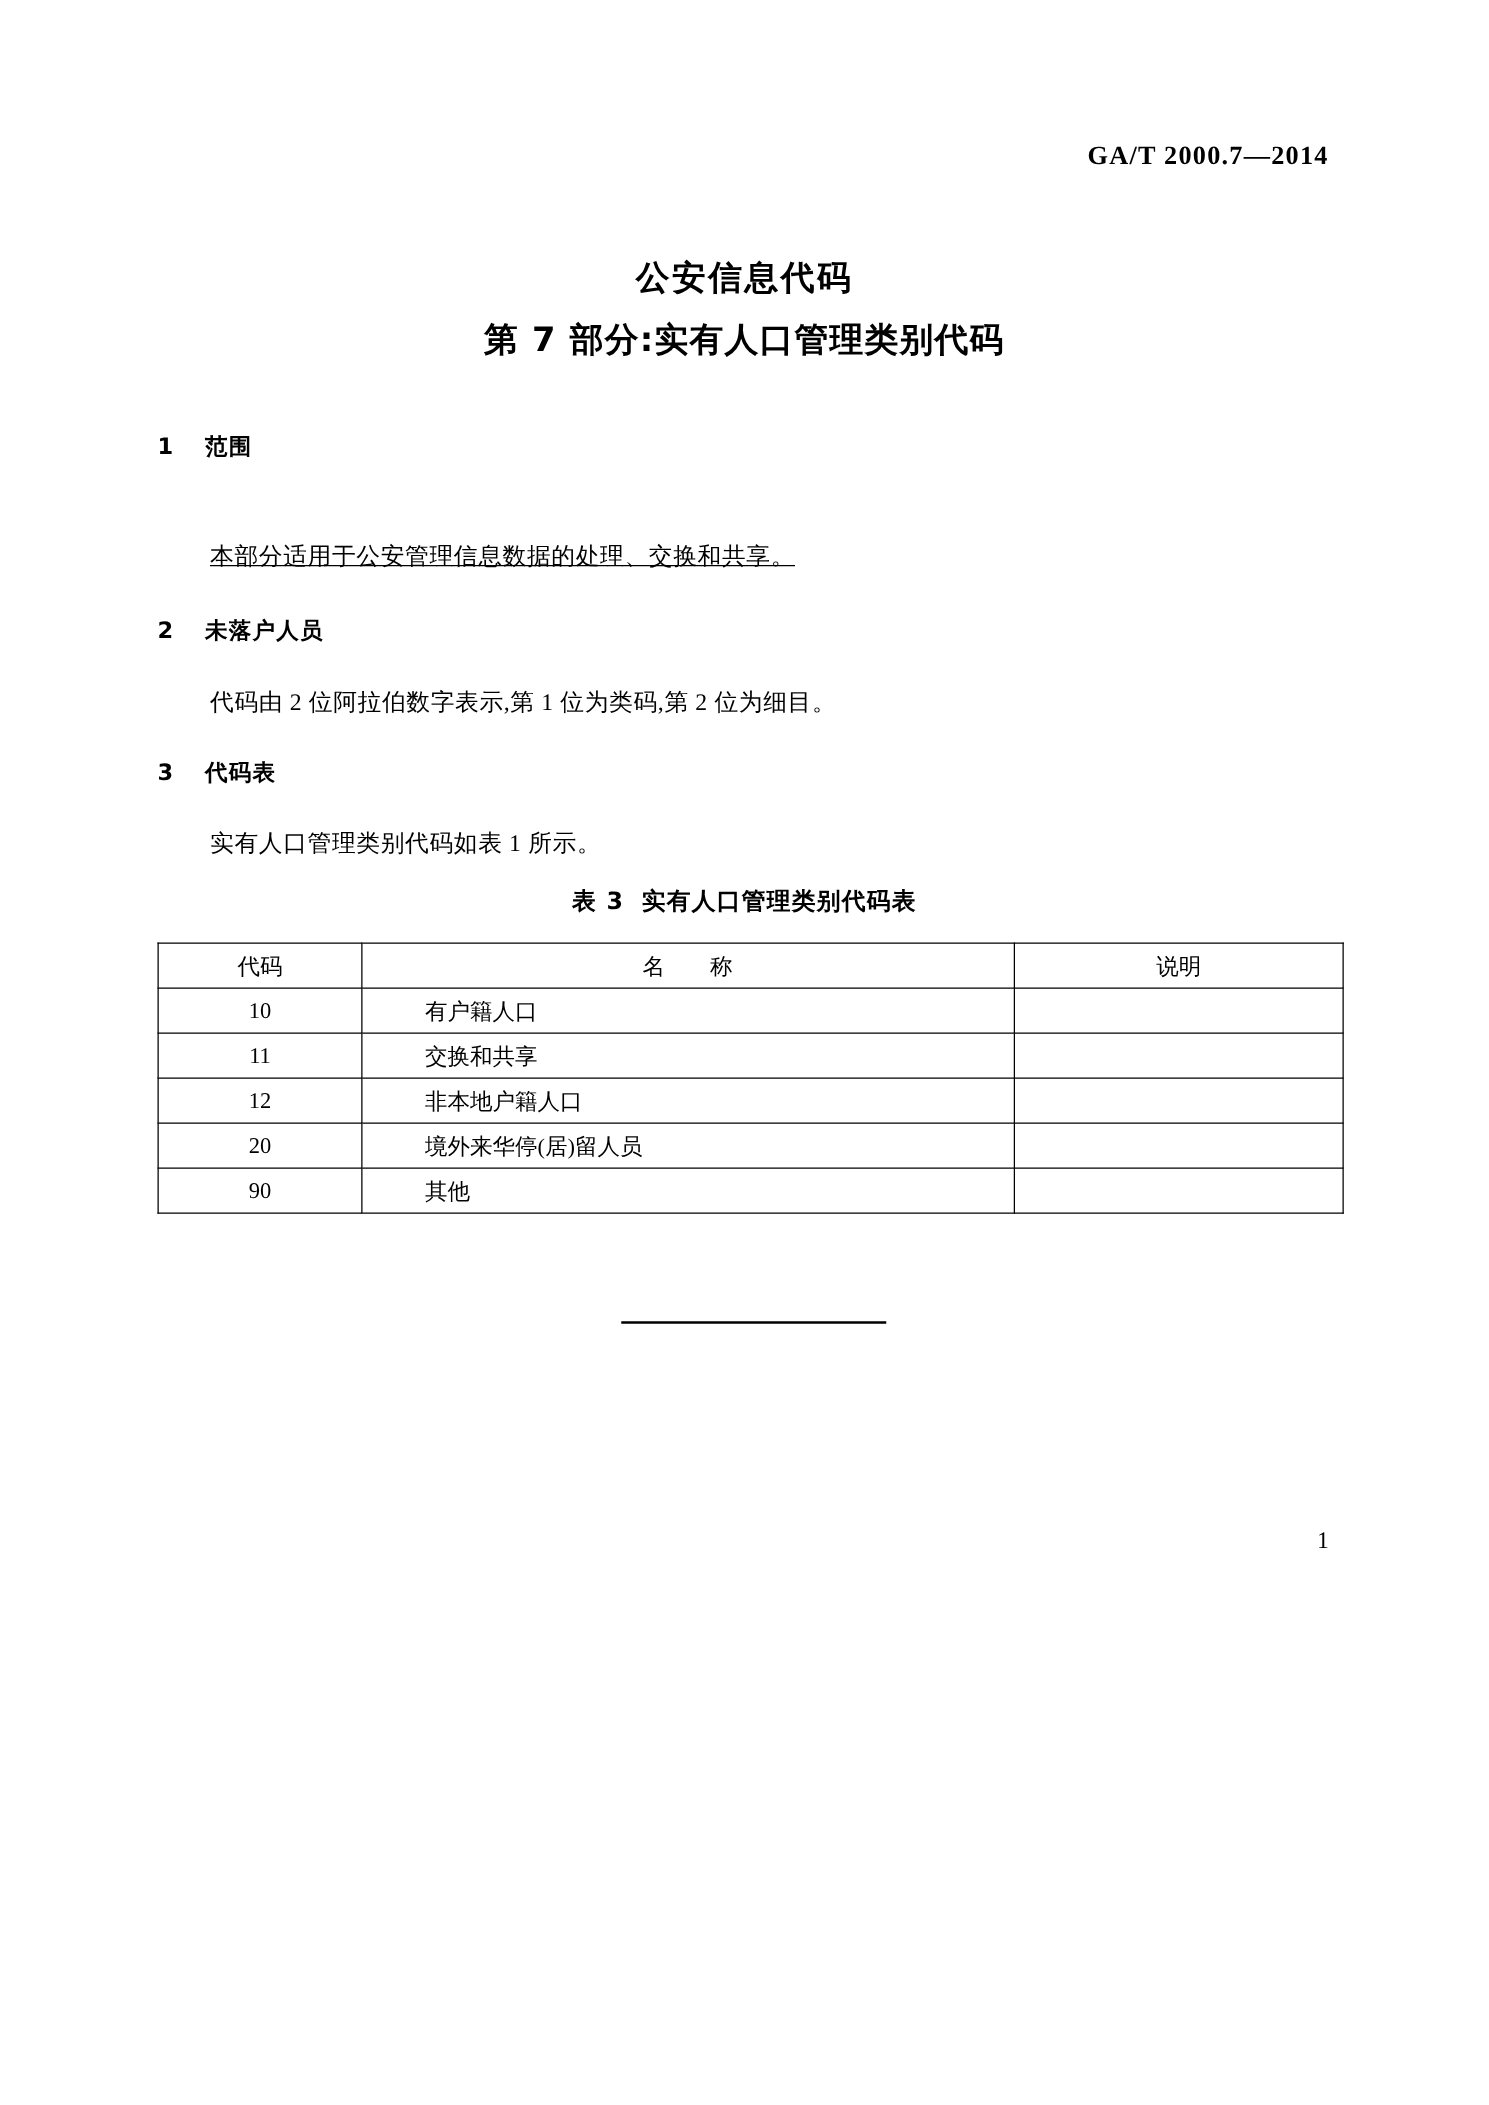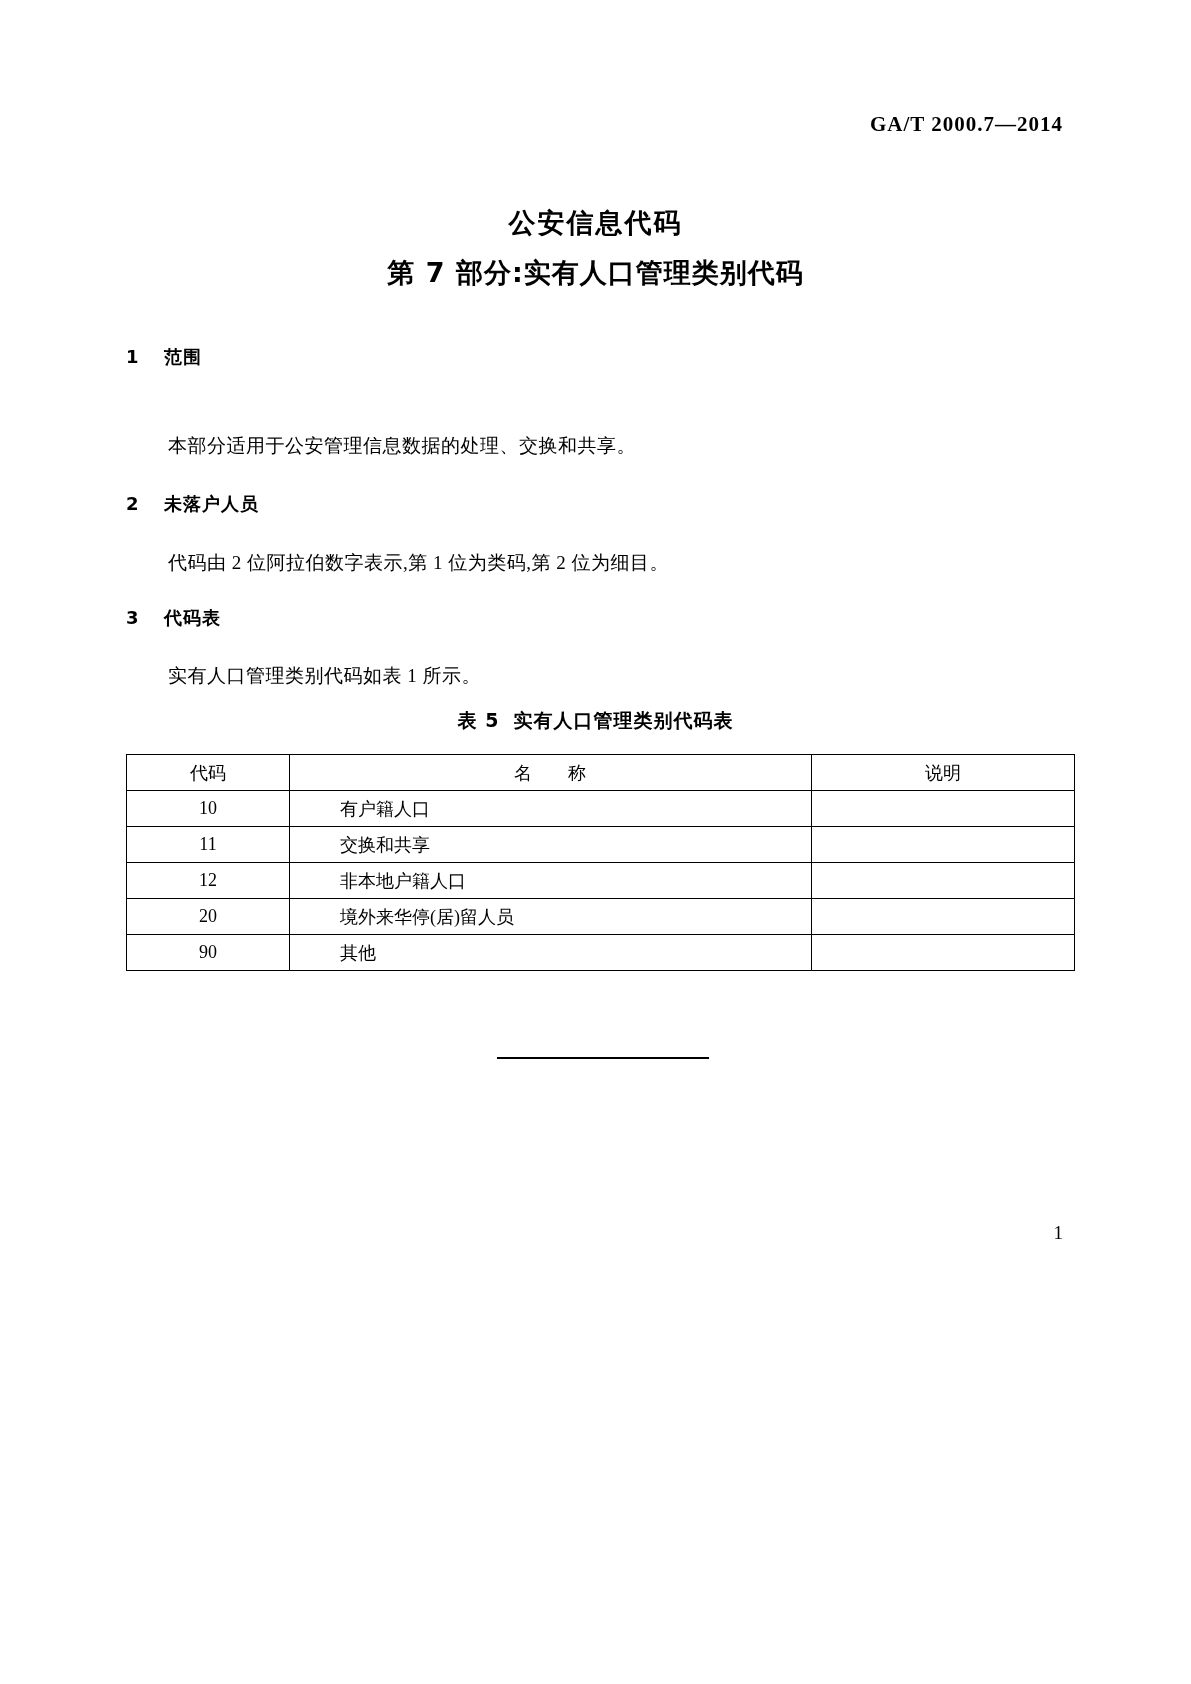--- a/index.html
+++ b/index.html
@@ -80,21 +80,21 @@
   
   .para {
     position: absolute;
     left: 168px;
     font-family: "Liberation Serif", "DejaVu Serif", serif;
     font-size: 19px;
     line-height: 32px;
     letter-spacing: 0.5px;
   }
   .p1 { top: 398px; }
-  .p2 { top: 430px; }
+  .p2 { top: 430px; text-decoration: underline; }
   .p3 { top: 547px; }
   .p4 { top: 660px; }
 
   
   .table-caption {
     position: absolute;
     top: 708px;
     left: 0;
     width: 1191px;
     text-align: center;
@@ -165,21 +165,21 @@
     <span class="num">2</span><span>未落户人员</span>
   </div>
   <div class="para p3">代码由 2 位阿拉伯数字表示,第 1 位为类码,第 2 位为细目。</div>
 
   <div class="section-heading sh3">
     <span class="num">3</span><span>代码表</span>
   </div>
   <div class="para p4">实有人口管理类别代码如表 1 所示。</div>
 
   <div class="table-caption">
-    <span>表 5</span><span class="cap-gap"></span><span>实有人口管理类别代码表</span>
+    <span>表 3</span><span class="cap-gap"></span><span>实有人口管理类别代码表</span>
   </div>
 
   <table class="code-table">
     <thead>
       <tr>
         <th class="col-code">代码</th>
         <th class="col-name">名　　称</th>
         <th class="col-desc">说明</th>
       </tr>
     </thead>

